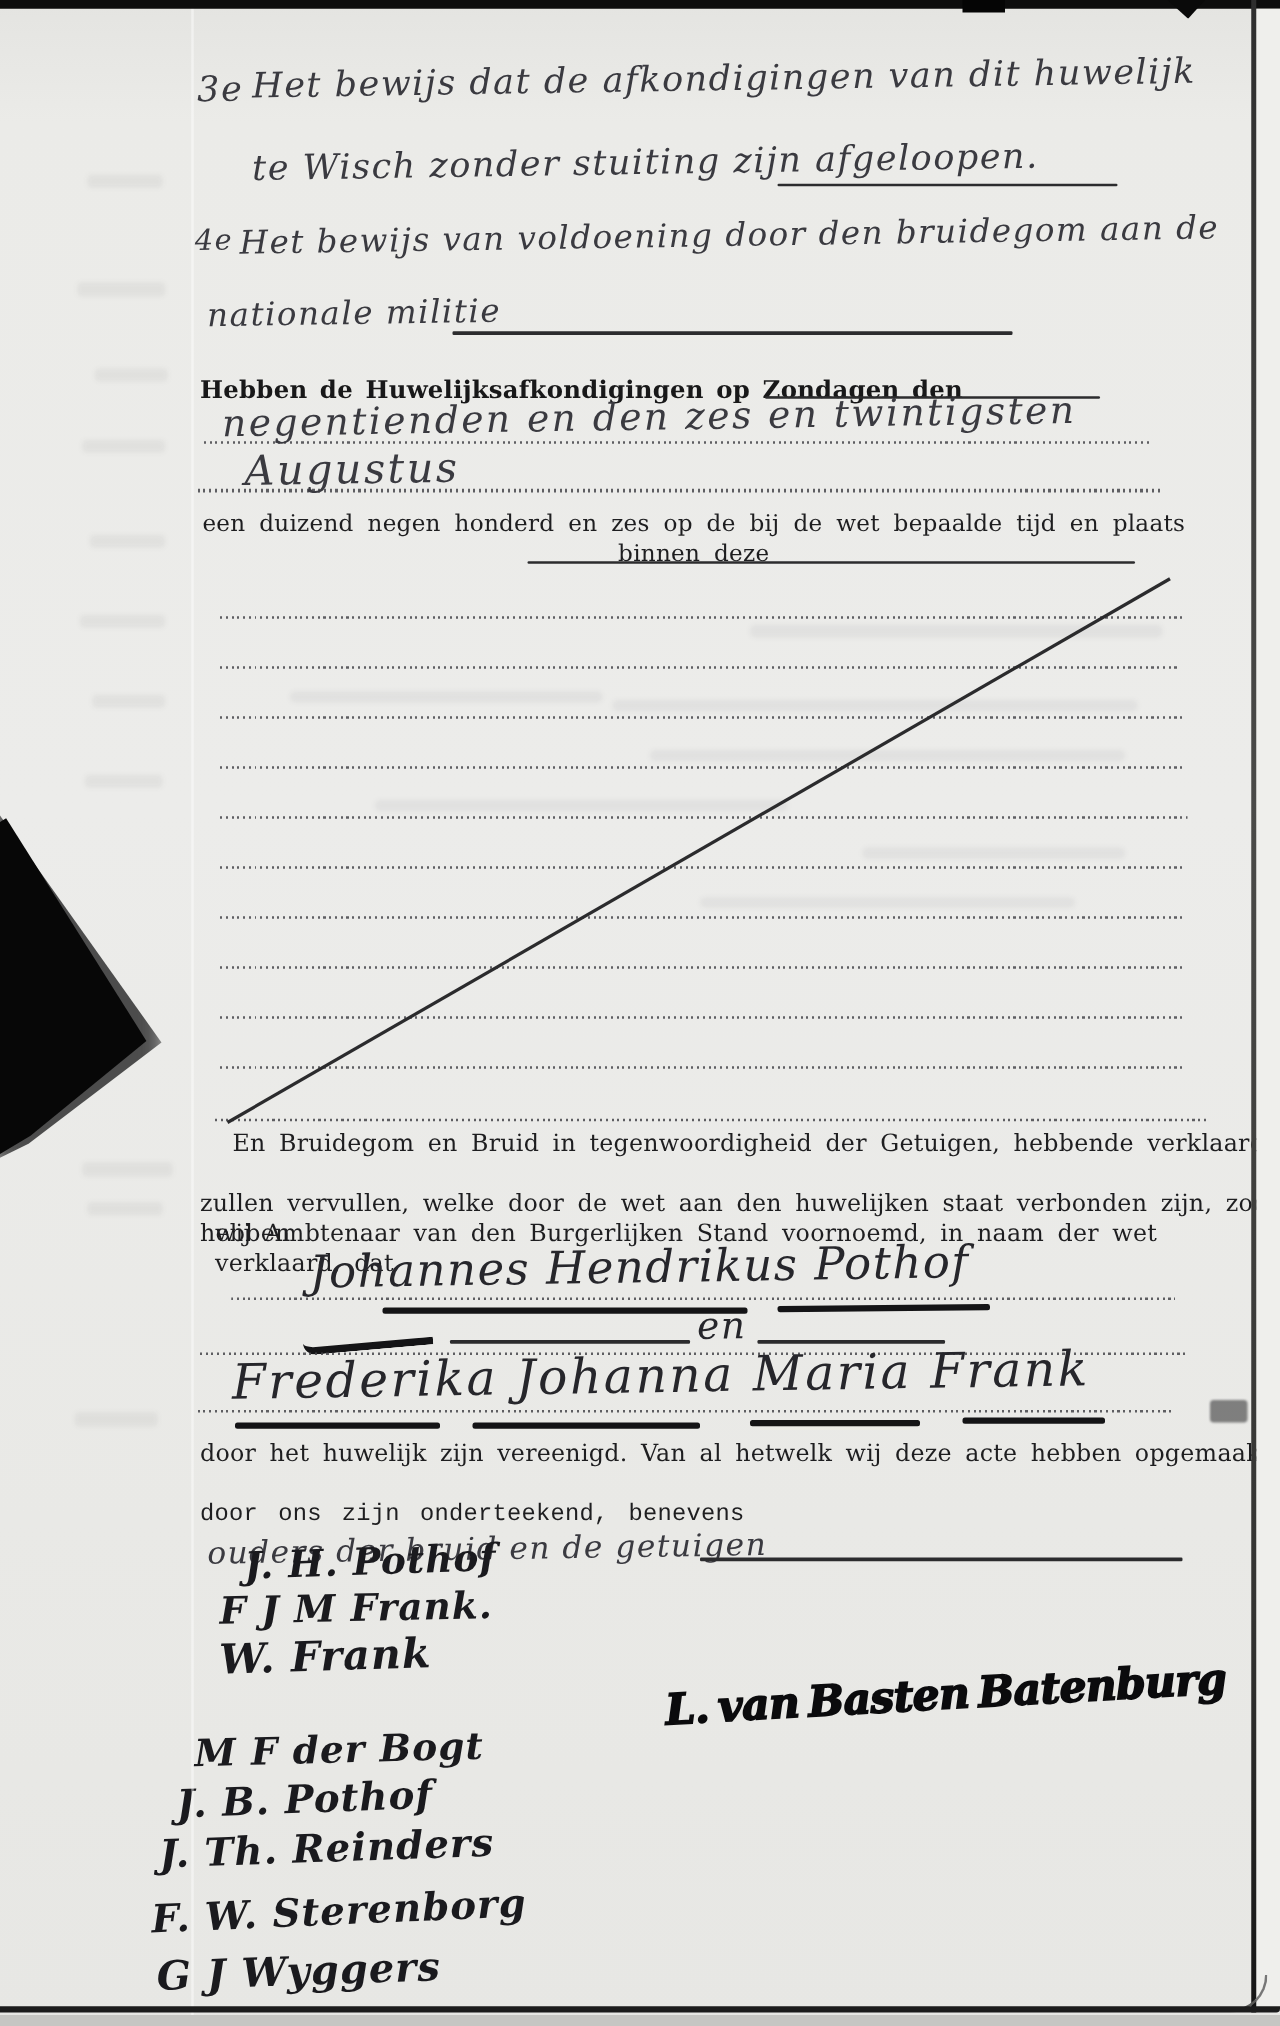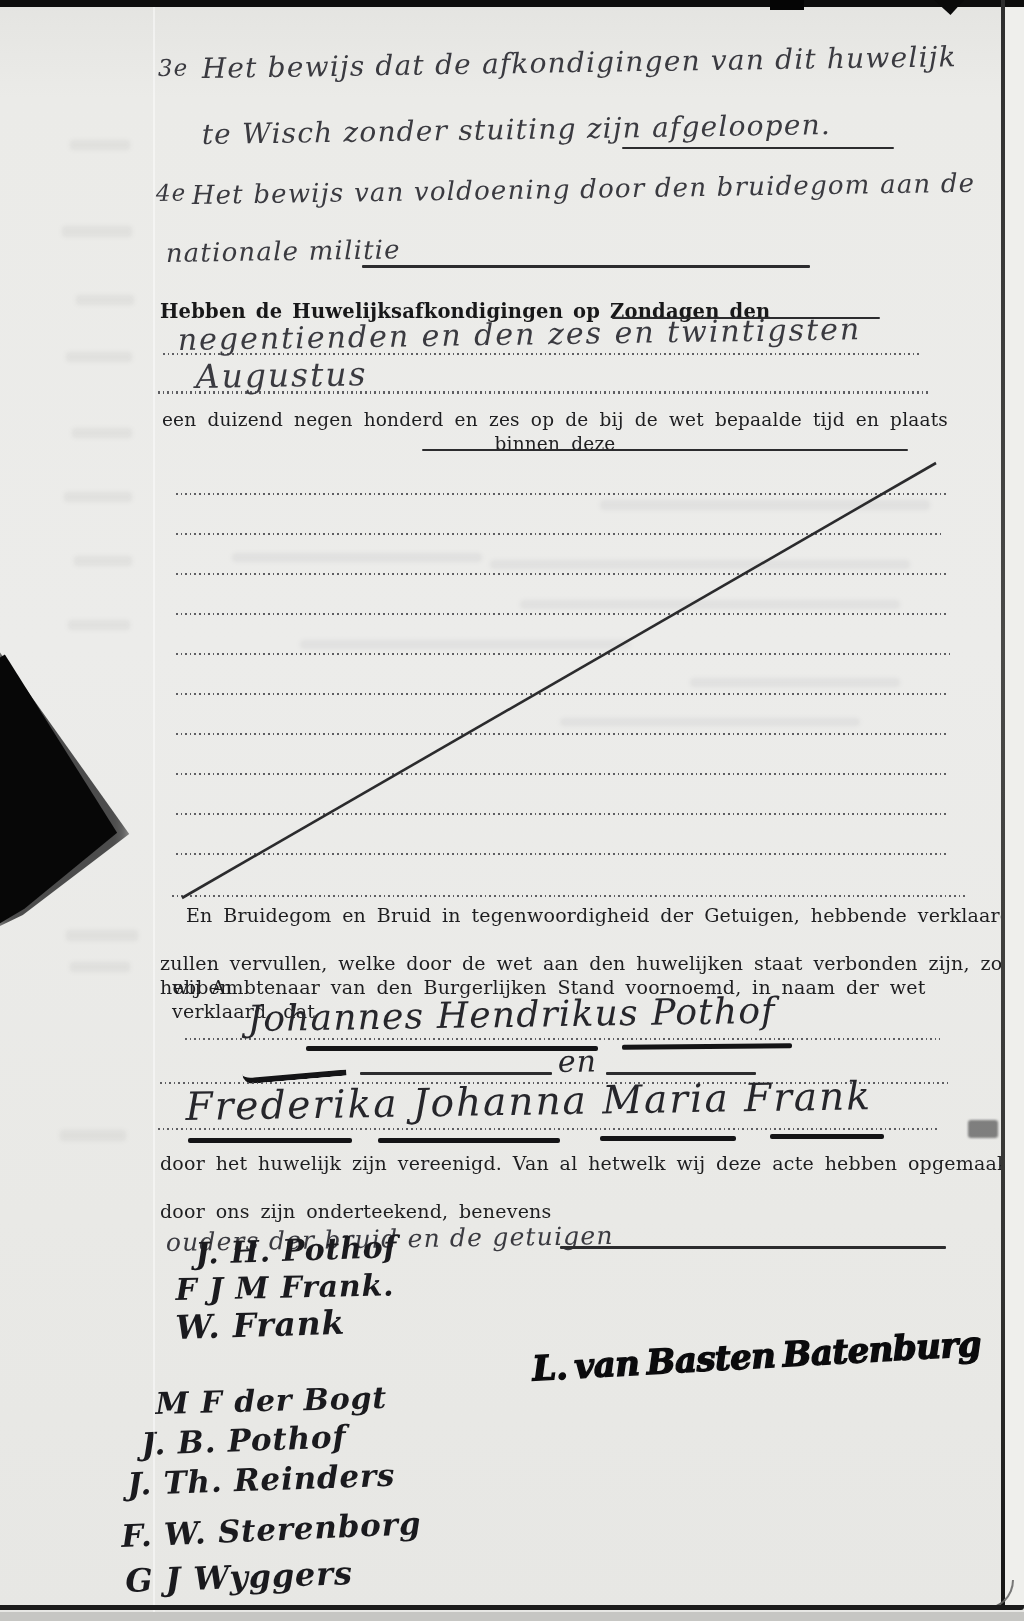--- a/index.html
+++ b/index.html
@@ -41,21 +41,21 @@
         word-spacing:-4px;white-space:nowrap;transform:rotate(-3.2deg);
         -webkit-text-stroke:1.4px #0b0b0d;}
   .closing-row{display:flex;align-items:baseline;gap:6px;}
   .hand-inline{font-style:italic;color:#33333a;font-size:23px;letter-spacing:1px;white-space:nowrap;}
 </style>
 </head>
 <body>
 
 <div class="page">
 
-  <div class="abs hand" style="left:158px;top:55px;font-size:23px;">3e</div>
+  <div class="abs hand" style="left:158px;top:55px;font-size:28px;">3e</div>
   <div class="abs hand" style="left:202px;top:52px;font-size:28px;">Het bewijs dat de afkondigingen van dit huwelijk</div>
   <div class="abs hand" style="left:202px;top:118px;font-size:28px;">te Wisch zonder stuiting zijn afgeloopen.</div>
   <div class="abs inkline" style="left:622px;top:147px;width:272px;"></div>
 
   <div class="abs hand" style="left:156px;top:180px;font-size:23px;">4e</div>
   <div class="abs hand" style="left:192px;top:180px;font-size:26px;">Het bewijs van voldoening door den bruidegom aan de</div>
   <div class="abs hand" style="left:166px;top:238px;font-size:26px;">nationale militie</div>
   <div class="abs inkline" style="left:362px;top:265px;width:448px;height:2.6px;"></div>
 
   <div class="abs print print-bold" style="left:160px;top:300px;">Hebben de Huwelijksafkondigingen op Zondagen den</div>
@@ -110,21 +110,21 @@
 
   <div class="abs dotline" style="left:158px;top:1128px;width:782px;"></div>
   <div class="abs hand hand-dark" style="left:186px;top:1084px;font-size:39px;letter-spacing:2px;">Frederika Johanna Maria Frank</div>
   <div class="abs boldseg" style="left:188px;top:1138px;width:164px;"></div>
   <div class="abs boldseg" style="left:378px;top:1138px;width:182px;"></div>
   <div class="abs boldseg" style="left:600px;top:1136px;width:136px;"></div>
   <div class="abs boldseg" style="left:770px;top:1134px;width:114px;"></div>
   <div class="abs smudge" style="left:968px;top:1120px;width:30px;height:18px;background:rgba(20,20,22,.5);filter:blur(1px);"></div>
 
   <div class="abs print" style="left:160px;top:1152px;">door het huwelijk zijn vereenigd. Van al hetwelk wij deze acte hebben opgemaakt,</div>
-  <div class="abs closing-row" style="left:160px;top:1200px;">
+  <div class="abs closing-row" style="left:160px;top:1200px;font-family:Liberation Mono, monospace;">
     <span class="print">door ons zijn onderteekend, benevens</span>
   </div>
   <div class="abs hand" style="left:166px;top:1228px;font-size:25px;">ouders der bruid en de getuigen</div>
   <div class="abs inkline" style="left:560px;top:1246px;width:386px;height:2.6px;"></div>
 
   <div class="abs sig" style="left:196px;top:1236px;font-size:30px;">J. H. Pothof</div>
   <div class="abs sig" style="left:176px;top:1272px;font-size:30px;transform:rotate(-1.2deg);">F J M Frank.</div>
   <div class="abs sig" style="left:176px;top:1308px;font-size:33px;transform:rotate(-1.8deg);">W. Frank</div>
   <div class="abs sig" style="left:156px;top:1386px;font-size:30px;transform:rotate(-1.5deg);">M F der Bogt</div>
   <div class="abs sig" style="left:142px;top:1426px;font-size:31px;transform:rotate(-2.2deg);">J. B. Pothof</div>

